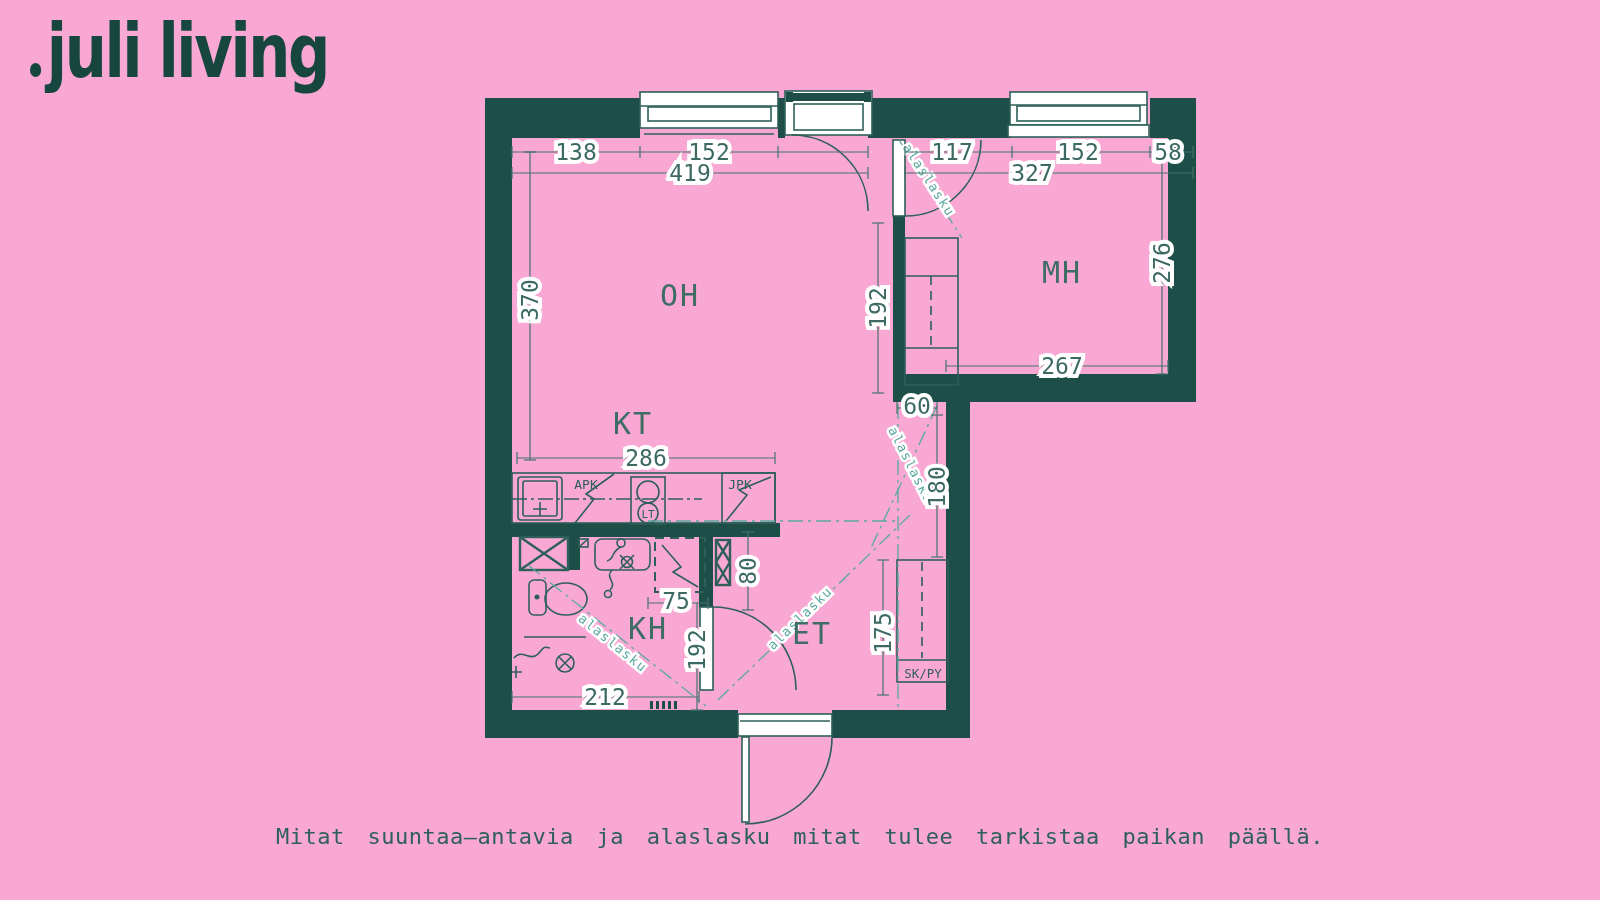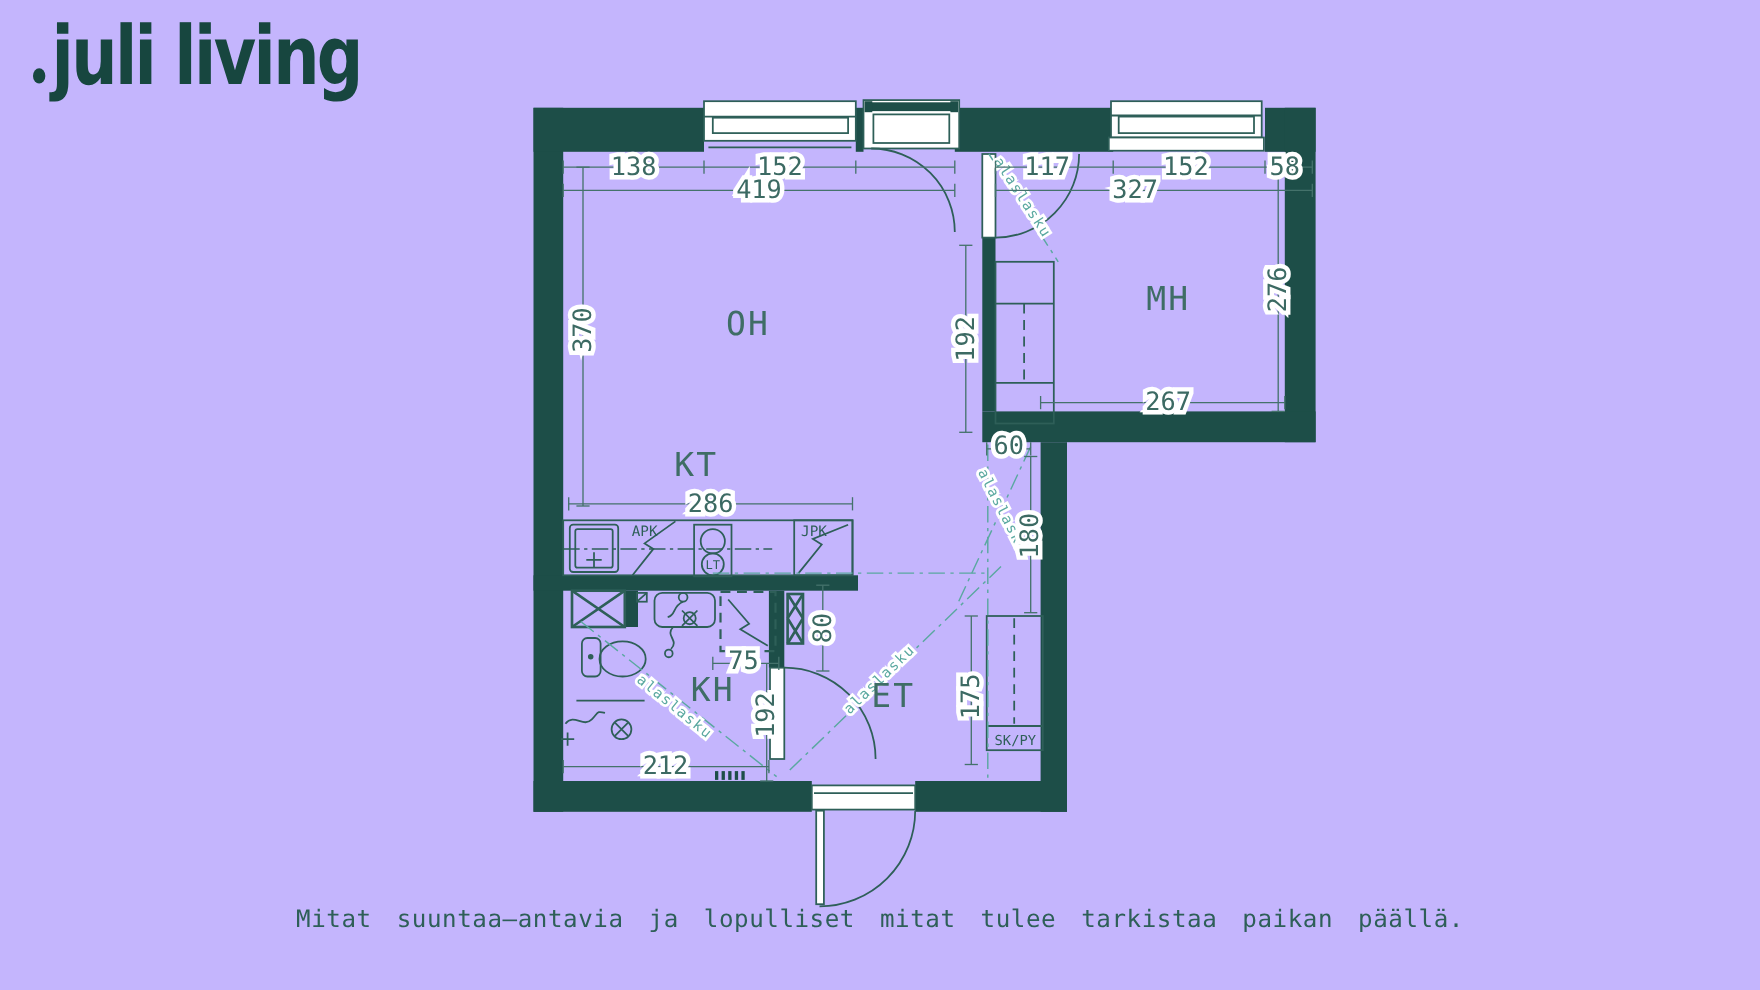--- a/index.html
+++ b/index.html
@@ -1,16 +1,16 @@
 <!DOCTYPE html>
 <html><head>
 <meta charset="utf-8">
 <style>
   html,body{margin:0;padding:0;background:#fff;}
-  .stage{position:relative;width:1600px;height:900px;background:#c4b5fd;overflow:hidden;
+  .stage{position:relative;width:1600px;height:900px;background:#f9a8d4;overflow:hidden;
          font-family:"DejaVu Sans Mono", monospace;}
   
   .logo{position:absolute;left:30px;top:8px;color:#17463f;
         font-family:"DejaVu Sans", sans-serif;font-weight:bold;font-size:74px;
         letter-spacing:-3px;transform:scaleX(.8);transform-origin:left top;
         display:flex;align-items:baseline;}
   .logo .dot{display:inline-block;width:14px;height:14px;border-radius:50%;
         background:#17463f;margin-right:7px;}
   
   .disclaimer{position:absolute;left:0;top:824px;width:100%;text-align:center;
@@ -277,14 +277,14 @@
 
     <g>
       <text class="room" x="680" y="295">OH</text>
       <text class="room" x="1062" y="272">MH</text>
       <text class="room" x="633" y="423">KT</text>
       <text class="room" x="648" y="628">KH</text>
       <text class="room" x="812" y="633">ET</text>
     </g>
   </svg>
 
-  <div class="disclaimer">Mitat suuntaa—antavia ja lopulliset mitat tulee tarkistaa paikan päällä.</div>
+  <div class="disclaimer">Mitat suuntaa—antavia ja alaslasku mitat tulee tarkistaa paikan päällä.</div>
 </div>
 
 </body></html>

